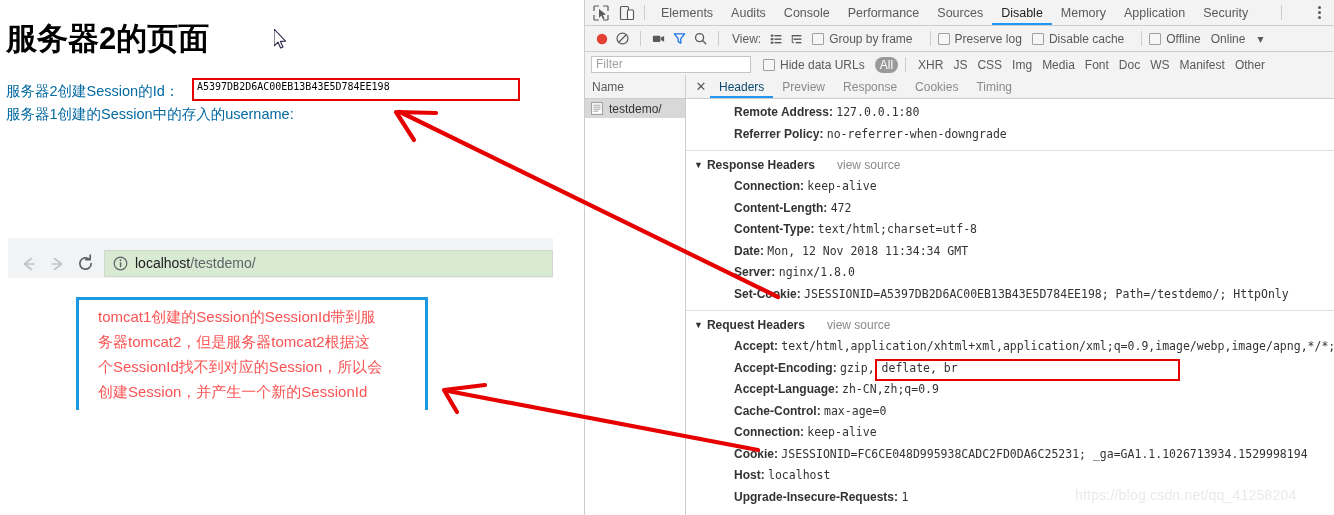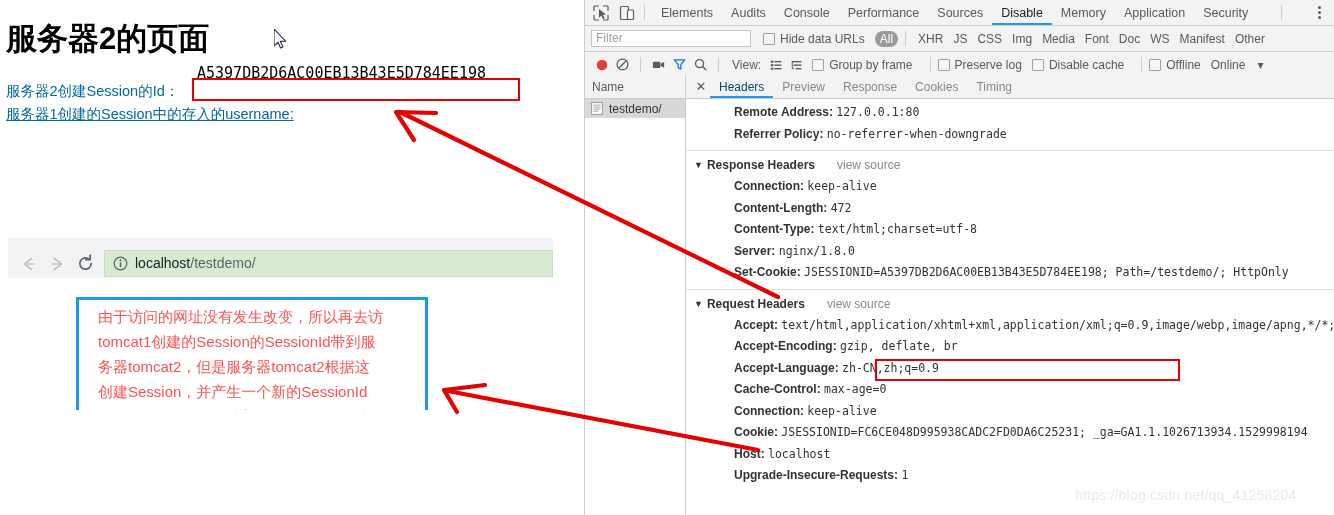--- a/index.html
+++ b/index.html
@@ -16,32 +16,32 @@
 
   #page-title{
     position:absolute;left:6px;top:18px;
     font-size:31px;font-weight:bold;color:#000;letter-spacing:0px;
     white-space:nowrap;
   }
   .page-line{
     position:absolute;left:6px;font-size:14.5px;color:#0369a1;white-space:nowrap;
   }
   #page-line-1{top:82px;}
-  #page-line-2{top:105px;text-decoration:underline;}
+  #page-line-2{top:105px;}
 
   #session-id-box{
     position:absolute;left:192px;top:78px;
     width:328px;height:23px;
     border:2px solid #e60000;
     box-sizing:border-box;
     background:transparent;
   }
   #session-id-value{
-    position:absolute;left:197px;top:64px;
-    font-size:15px;color:#000;white-space:nowrap;
+    position:absolute;left:197px;top:81px;
+    font-size:10px;color:#000;white-space:nowrap;
   }
 
   
   #mouse-cursor{position:absolute;left:274px;top:29px;width:13px;height:20px;}
 
   
   #browser-chrome{position:absolute;left:8px;top:238px;width:545px;height:40px;background:#f1f3f4;}
   #tab-strip{position:absolute;left:8px;top:238px;width:395px;height:4px;background:#fff;border-top:3px solid #4285f4;box-sizing:border-box;}
   #tab-strip-line{position:absolute;left:8px;top:241px;width:395px;height:1px;background:#cfd2d4;}
   #nav-back{position:absolute;left:20px;top:255px;width:18px;height:18px;}
@@ -201,25 +201,24 @@
   <div id="omnibox"></div>
   <svg id="omnibox-info-icon" viewBox="0 0 15 15">
     <circle cx="7.5" cy="7.5" r="6.3" fill="none" stroke="#5f6368" stroke-width="1.2"></circle>
     <circle cx="7.5" cy="4.3" r="0.95" fill="#5f6368"></circle>
     <rect x="6.8" y="6.2" width="1.5" height="5" rx="0.6" fill="#5f6368"></rect>
   </svg>
   <div id="omnibox-text"><b>localhost</b><span>/testdemo/</span></div>
 
   <div id="note-box"></div>
   <div id="note-text">
-    <div>由于访问的网址没有发生改变，所以再去访</div>
     <div>tomcat1创建的Session的SessionId带到服</div>
     <div>务器tomcat2，但是服务器tomcat2根据这</div>
+    <div>个SessionId找不到对应的Session，所以会</div>
     <div>创建Session，并产生一个新的SessionId</div>
-    <div>个SessionId找不到对应的Session，所以会</div>
   </div>
 </div>
 
 <div id="devtools">
 
   <div id="dt-tabbar">
     <svg id="dt-inspect-icon" viewBox="0 0 20 20">
       <path d="M3 3 h5 M3 3 v5 M17 3 h-5 M17 3 v5 M3 17 h5 M3 17 v-5 M17 17 h-5 M17 17 v-5" stroke="#5a5a5a" stroke-width="1.2" fill="none"></path>
       <polygon points="8,6 8,15 10.3,12.6 12,16.2 13.6,15.4 11.9,11.9 15,11.6" fill="#5a5a5a"></polygon>
     </svg>
@@ -238,20 +237,93 @@
     <div class="dt-tab">Memory</div>
     <div class="dt-tab">Application</div>
     <div class="dt-tab">Security</div>
 
     <div class="dt-vsep" style="margin-left:auto;"></div>
     <div id="dt-kebab">
         <span></span>
         <span></span>
         <span></span>
       </div>
+  </div>
+
+  <div id="dt-toolbar">
+    <div class="tb-icon">
+      <svg viewBox="0 0 16 16" width="16" height="16">
+          <circle cx="8" cy="8" r="5.2" fill="#e33f33"></circle>
+        </svg>
+    </div>
+    <div class="tb-icon">
+      <svg viewBox="0 0 16 16" width="15" height="15">
+          <circle cx="8" cy="8" r="5.8" fill="none" stroke="#5a5a5a" stroke-width="1.3"></circle>
+          <line x1="4" y1="12" x2="12" y2="4" stroke="#5a5a5a" stroke-width="1.3"></line>
+        </svg>
+    </div>
+    <div class="dt-vsep"></div>
+    <div class="tb-icon">
+      <svg viewBox="0 0 16 16" width="15" height="15">
+          <rect x="2" y="5" width="8" height="6.6" rx="1" fill="#5a5a5a"></rect>
+          <polygon points="10.5,7 14,5.2 14,11.4 10.5,9.6" fill="#5a5a5a"></polygon>
+        </svg>
+    </div>
+    <div class="tb-icon">
+      <svg viewBox="0 0 16 16" width="15" height="15">
+          <polygon points="2.5,3 13.5,3 9.4,8.2 9.4,13 6.6,11.3 6.6,8.2" fill="none" stroke="#1a73e8" stroke-width="1.4" stroke-linejoin="round"></polygon>
+        </svg>
+    </div>
+    <div class="tb-icon">
+      <svg viewBox="0 0 16 16" width="15" height="15">
+          <circle cx="7" cy="7" r="4.3" fill="none" stroke="#5a5a5a" stroke-width="1.4"></circle>
+          <line x1="10.2" y1="10.2" x2="13.6" y2="13.6" stroke="#5a5a5a" stroke-width="1.4" stroke-linecap="round"></line>
+        </svg>
+    </div>
+    <div class="dt-vsep"></div>
+
+    <span class="tb-label">View:</span>
+    <div class="tb-icon">
+      <svg viewBox="0 0 16 16" width="14" height="14">
+        <rect x="2" y="3" width="3" height="2.4" fill="#5a5a5a"></rect>
+          <rect x="6.2" y="3.4" width="8" height="1.6" fill="#5a5a5a"></rect>
+        <rect x="2" y="7" width="3" height="2.4" fill="#5a5a5a"></rect>
+          <rect x="6.2" y="7.4" width="8" height="1.6" fill="#5a5a5a"></rect>
+        <rect x="2" y="11" width="3" height="2.4" fill="#5a5a5a"></rect>
+          <rect x="6.2" y="11.4" width="8" height="1.6" fill="#5a5a5a"></rect>
+      </svg>
+    </div>
+    <div class="tb-icon">
+      <svg viewBox="0 0 16 16" width="14" height="14">
+        <rect x="2" y="3.4" width="11" height="1.6" fill="#5a5a5a"></rect>
+        <rect x="4" y="7.4" width="9" height="1.6" fill="#5a5a5a"></rect>
+        <rect x="6.5" y="11.4" width="6.5" height="1.6" fill="#5a5a5a"></rect>
+        <path d="M2.6 4.2 v8 h2" stroke="#5a5a5a" stroke-width="1.1" fill="none"></path>
+      </svg>
+    </div>
+    <div class="tb-opt" style="margin-left:5px;">
+      <span class="tb-check"></span>
+      <span>Group by frame</span>
+    </div>
+    <div class="dt-vsep"></div>
+    <div class="tb-opt">
+      <span class="tb-check"></span>
+      <span>Preserve log</span>
+    </div>
+    <div class="tb-opt">
+      <span class="tb-check"></span>
+      <span>Disable cache</span>
+    </div>
+    <div class="dt-vsep"></div>
+    <div class="tb-opt">
+      <span class="tb-check"></span>
+      <span>Offline</span>
+    </div>
+    <span>Online</span>
+    <span id="dt-throttle-caret">▾</span>
   </div>
 
   <div id="dt-filterbar">
     <div id="dt-filter-input">Filter</div>
     <div class="tb-opt">
       <span class="tb-check"></span>
       <span>Hide data URLs</span>
     </div>
     <div class="type-chip active">All</div>
     <div class="dt-vsep"></div>
@@ -260,93 +332,20 @@
     <div class="type-chip">CSS</div>
     <div class="type-chip">Img</div>
     <div class="type-chip">Media</div>
     <div class="type-chip">Font</div>
     <div class="type-chip">Doc</div>
     <div class="type-chip">WS</div>
     <div class="type-chip">Manifest</div>
     <div class="type-chip">Other</div>
   </div>
 
-  <div id="dt-toolbar">
-    <div class="tb-icon">
-      <svg viewBox="0 0 16 16" width="16" height="16">
-          <circle cx="8" cy="8" r="5.2" fill="#e33f33"></circle>
-        </svg>
-    </div>
-    <div class="tb-icon">
-      <svg viewBox="0 0 16 16" width="15" height="15">
-          <circle cx="8" cy="8" r="5.8" fill="none" stroke="#5a5a5a" stroke-width="1.3"></circle>
-          <line x1="4" y1="12" x2="12" y2="4" stroke="#5a5a5a" stroke-width="1.3"></line>
-        </svg>
-    </div>
-    <div class="dt-vsep"></div>
-    <div class="tb-icon">
-      <svg viewBox="0 0 16 16" width="15" height="15">
-          <rect x="2" y="5" width="8" height="6.6" rx="1" fill="#5a5a5a"></rect>
-          <polygon points="10.5,7 14,5.2 14,11.4 10.5,9.6" fill="#5a5a5a"></polygon>
-        </svg>
-    </div>
-    <div class="tb-icon">
-      <svg viewBox="0 0 16 16" width="15" height="15">
-          <polygon points="2.5,3 13.5,3 9.4,8.2 9.4,13 6.6,11.3 6.6,8.2" fill="none" stroke="#1a73e8" stroke-width="1.4" stroke-linejoin="round"></polygon>
-        </svg>
-    </div>
-    <div class="tb-icon">
-      <svg viewBox="0 0 16 16" width="15" height="15">
-          <circle cx="7" cy="7" r="4.3" fill="none" stroke="#5a5a5a" stroke-width="1.4"></circle>
-          <line x1="10.2" y1="10.2" x2="13.6" y2="13.6" stroke="#5a5a5a" stroke-width="1.4" stroke-linecap="round"></line>
-        </svg>
-    </div>
-    <div class="dt-vsep"></div>
-
-    <span class="tb-label">View:</span>
-    <div class="tb-icon">
-      <svg viewBox="0 0 16 16" width="14" height="14">
-        <rect x="2" y="3" width="3" height="2.4" fill="#5a5a5a"></rect>
-          <rect x="6.2" y="3.4" width="8" height="1.6" fill="#5a5a5a"></rect>
-        <rect x="2" y="7" width="3" height="2.4" fill="#5a5a5a"></rect>
-          <rect x="6.2" y="7.4" width="8" height="1.6" fill="#5a5a5a"></rect>
-        <rect x="2" y="11" width="3" height="2.4" fill="#5a5a5a"></rect>
-          <rect x="6.2" y="11.4" width="8" height="1.6" fill="#5a5a5a"></rect>
-      </svg>
-    </div>
-    <div class="tb-icon">
-      <svg viewBox="0 0 16 16" width="14" height="14">
-        <rect x="2" y="3.4" width="11" height="1.6" fill="#5a5a5a"></rect>
-        <rect x="4" y="7.4" width="9" height="1.6" fill="#5a5a5a"></rect>
-        <rect x="6.5" y="11.4" width="6.5" height="1.6" fill="#5a5a5a"></rect>
-        <path d="M2.6 4.2 v8 h2" stroke="#5a5a5a" stroke-width="1.1" fill="none"></path>
-      </svg>
-    </div>
-    <div class="tb-opt" style="margin-left:5px;">
-      <span class="tb-check"></span>
-      <span>Group by frame</span>
-    </div>
-    <div class="dt-vsep"></div>
-    <div class="tb-opt">
-      <span class="tb-check"></span>
-      <span>Preserve log</span>
-    </div>
-    <div class="tb-opt">
-      <span class="tb-check"></span>
-      <span>Disable cache</span>
-    </div>
-    <div class="dt-vsep"></div>
-    <div class="tb-opt">
-      <span class="tb-check"></span>
-      <span>Offline</span>
-    </div>
-    <span>Online</span>
-    <span id="dt-throttle-caret">▾</span>
-  </div>
-
   <div id="dt-body">
 
     <div id="dt-namecol">
       <div id="dt-namecol-head">Name</div>
       <div id="dt-row-testdemo">
         <svg id="dt-file-icon" viewBox="0 0 12 13">
           <rect x="0.6" y="0.6" width="10.8" height="11.8" fill="#fff" stroke="#9a9a9a" stroke-width="1"></rect>
           <line x1="2.4" y1="3.2" x2="9.6" y2="3.2" stroke="#9a9a9a" stroke-width="0.9"></line>
           <line x1="2.4" y1="5.2" x2="9.6" y2="5.2" stroke="#9a9a9a" stroke-width="0.9"></line>
           <line x1="2.4" y1="7.2" x2="9.6" y2="7.2" stroke="#9a9a9a" stroke-width="0.9"></line>
@@ -389,20 +388,24 @@
           </div>
           <div class="hdr-row">
             <span class="k">Content-Length:</span>
             <span class="v">472</span>
           </div>
           <div class="hdr-row">
             <span class="k">Content-Type:</span>
             <span class="v">text/html;charset=utf-8</span>
           </div>
           <div class="hdr-row">
+            <span class="k">Date:</span>
+            <span class="v">Mon, 12 Nov 2018 11:34:34 GMT</span>
+          </div>
+          <div class="hdr-row">
             <span class="k">Server:</span>
             <span class="v">nginx/1.8.0</span>
           </div>
           <div class="hdr-row">
             <span class="k">Set-Cookie:</span>
             <span class="v">JSESSIONID=A5397DB2D6AC00EB13B43E5D784EE198; Path=/testdemo/; HttpOnly</span>
           </div>
         </div>
 
         <div class="hdr-group">

